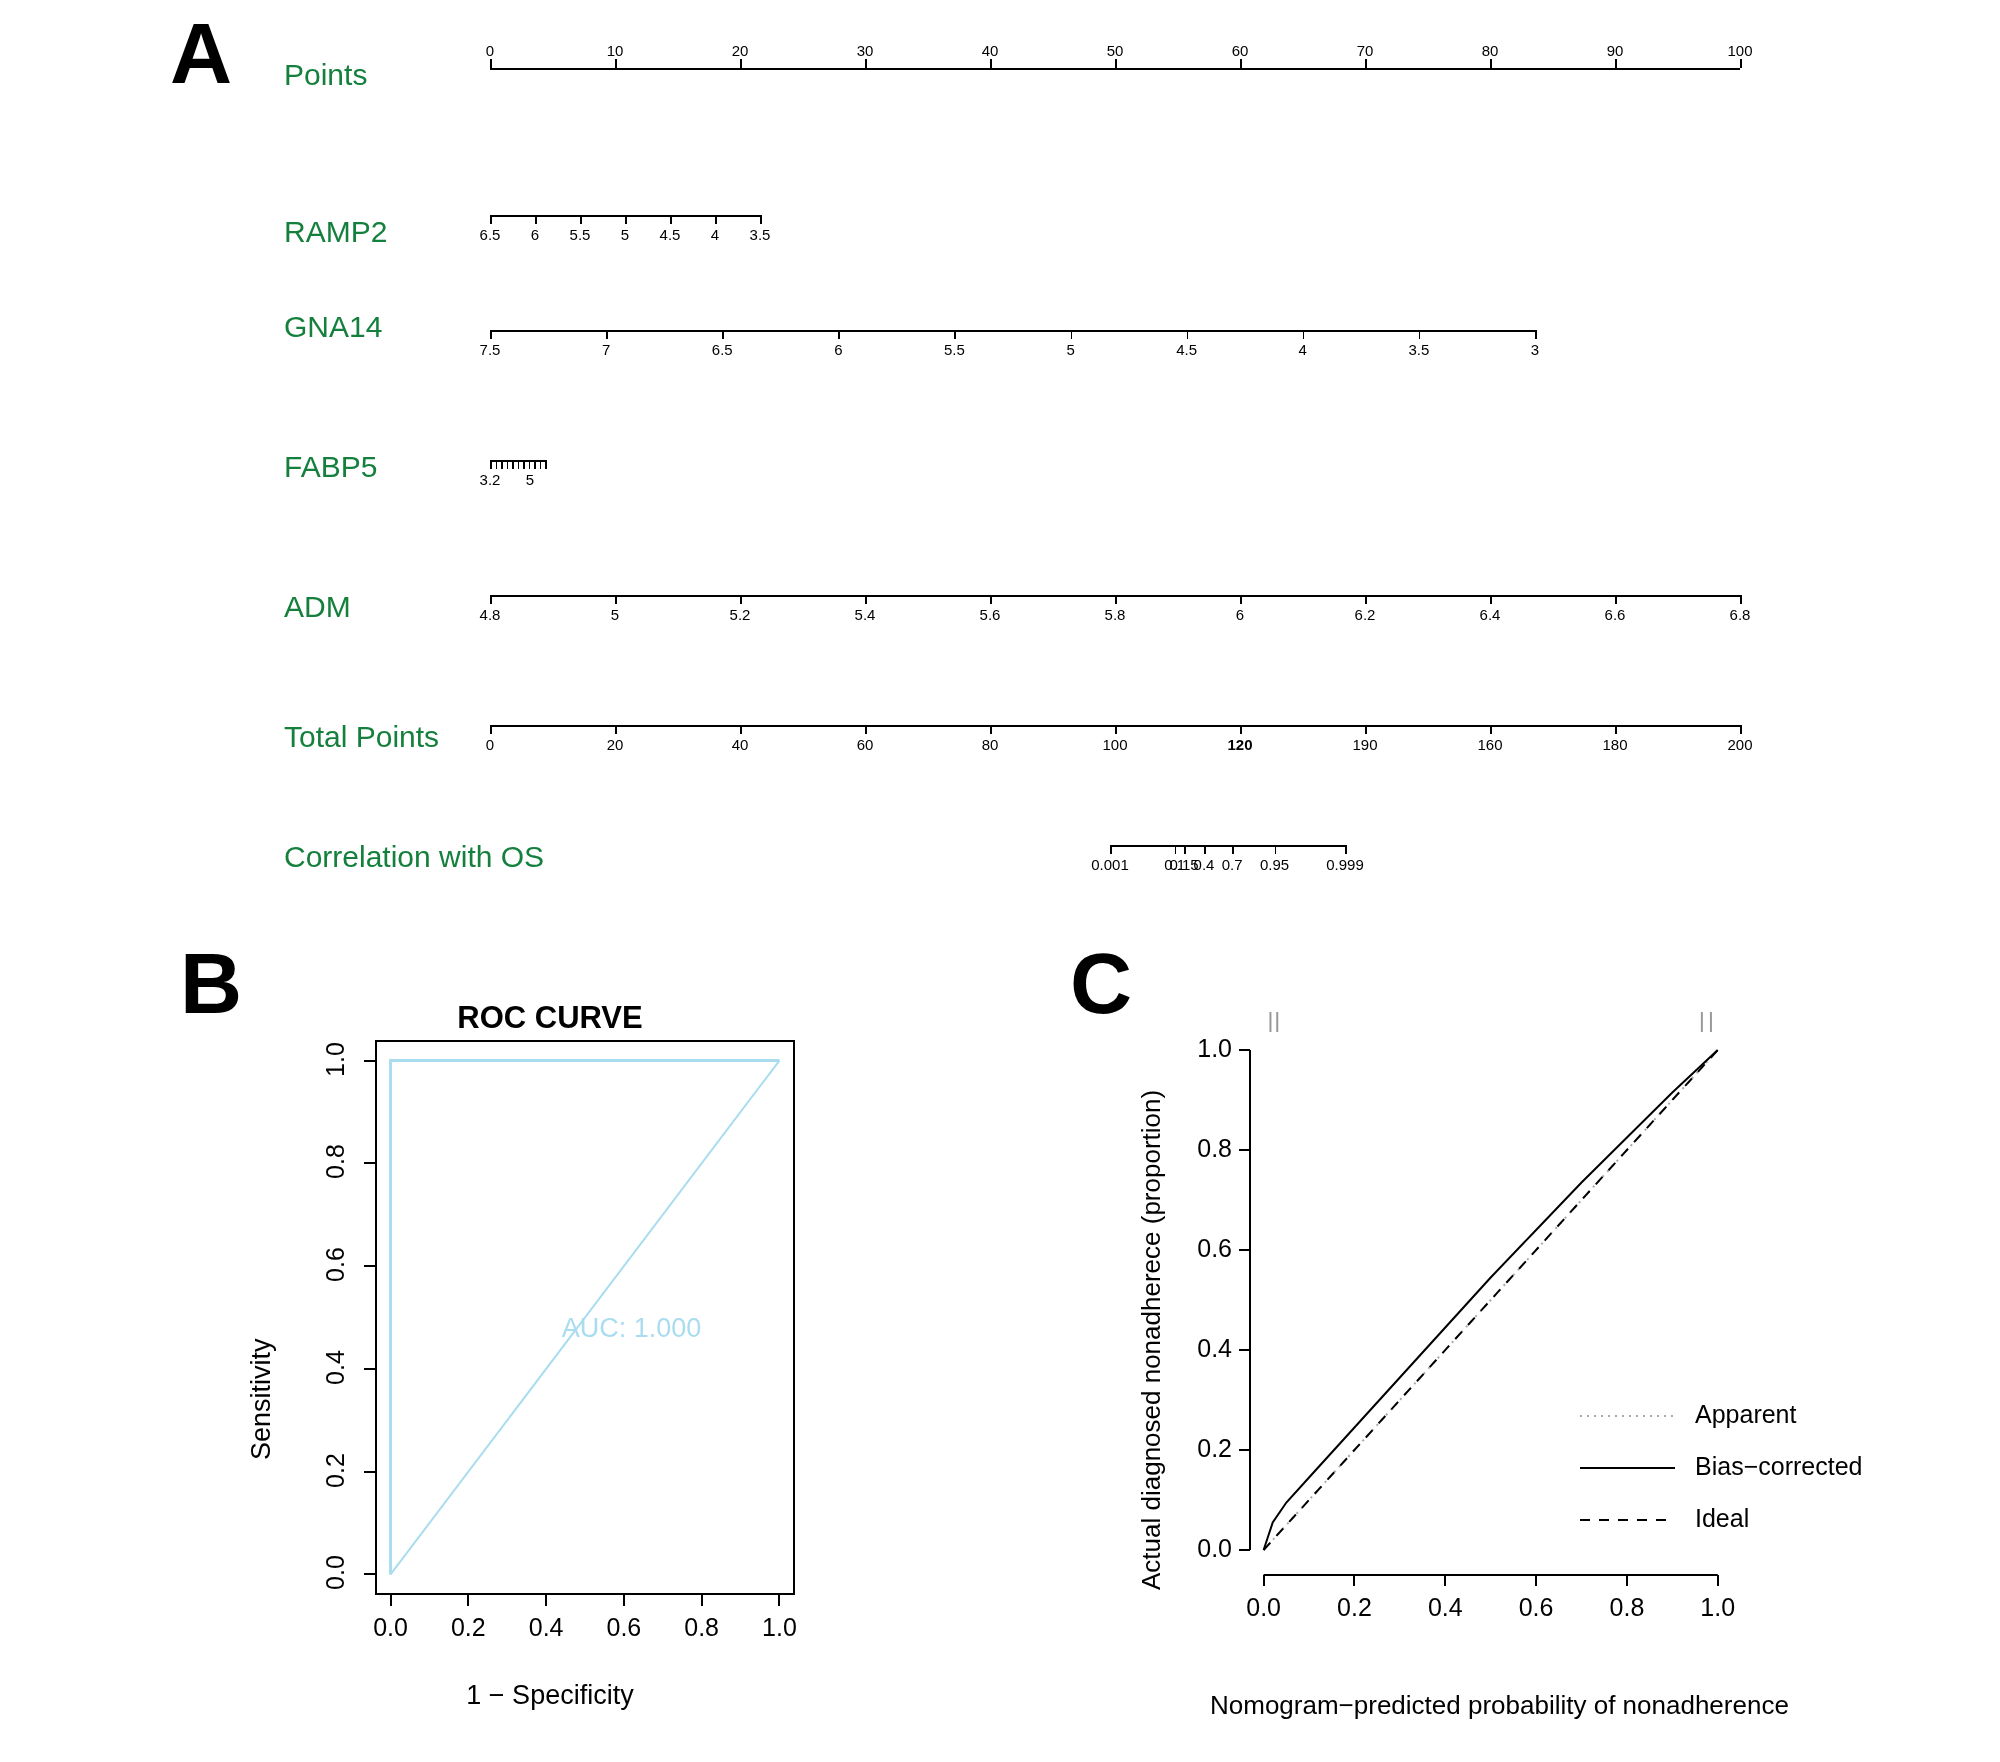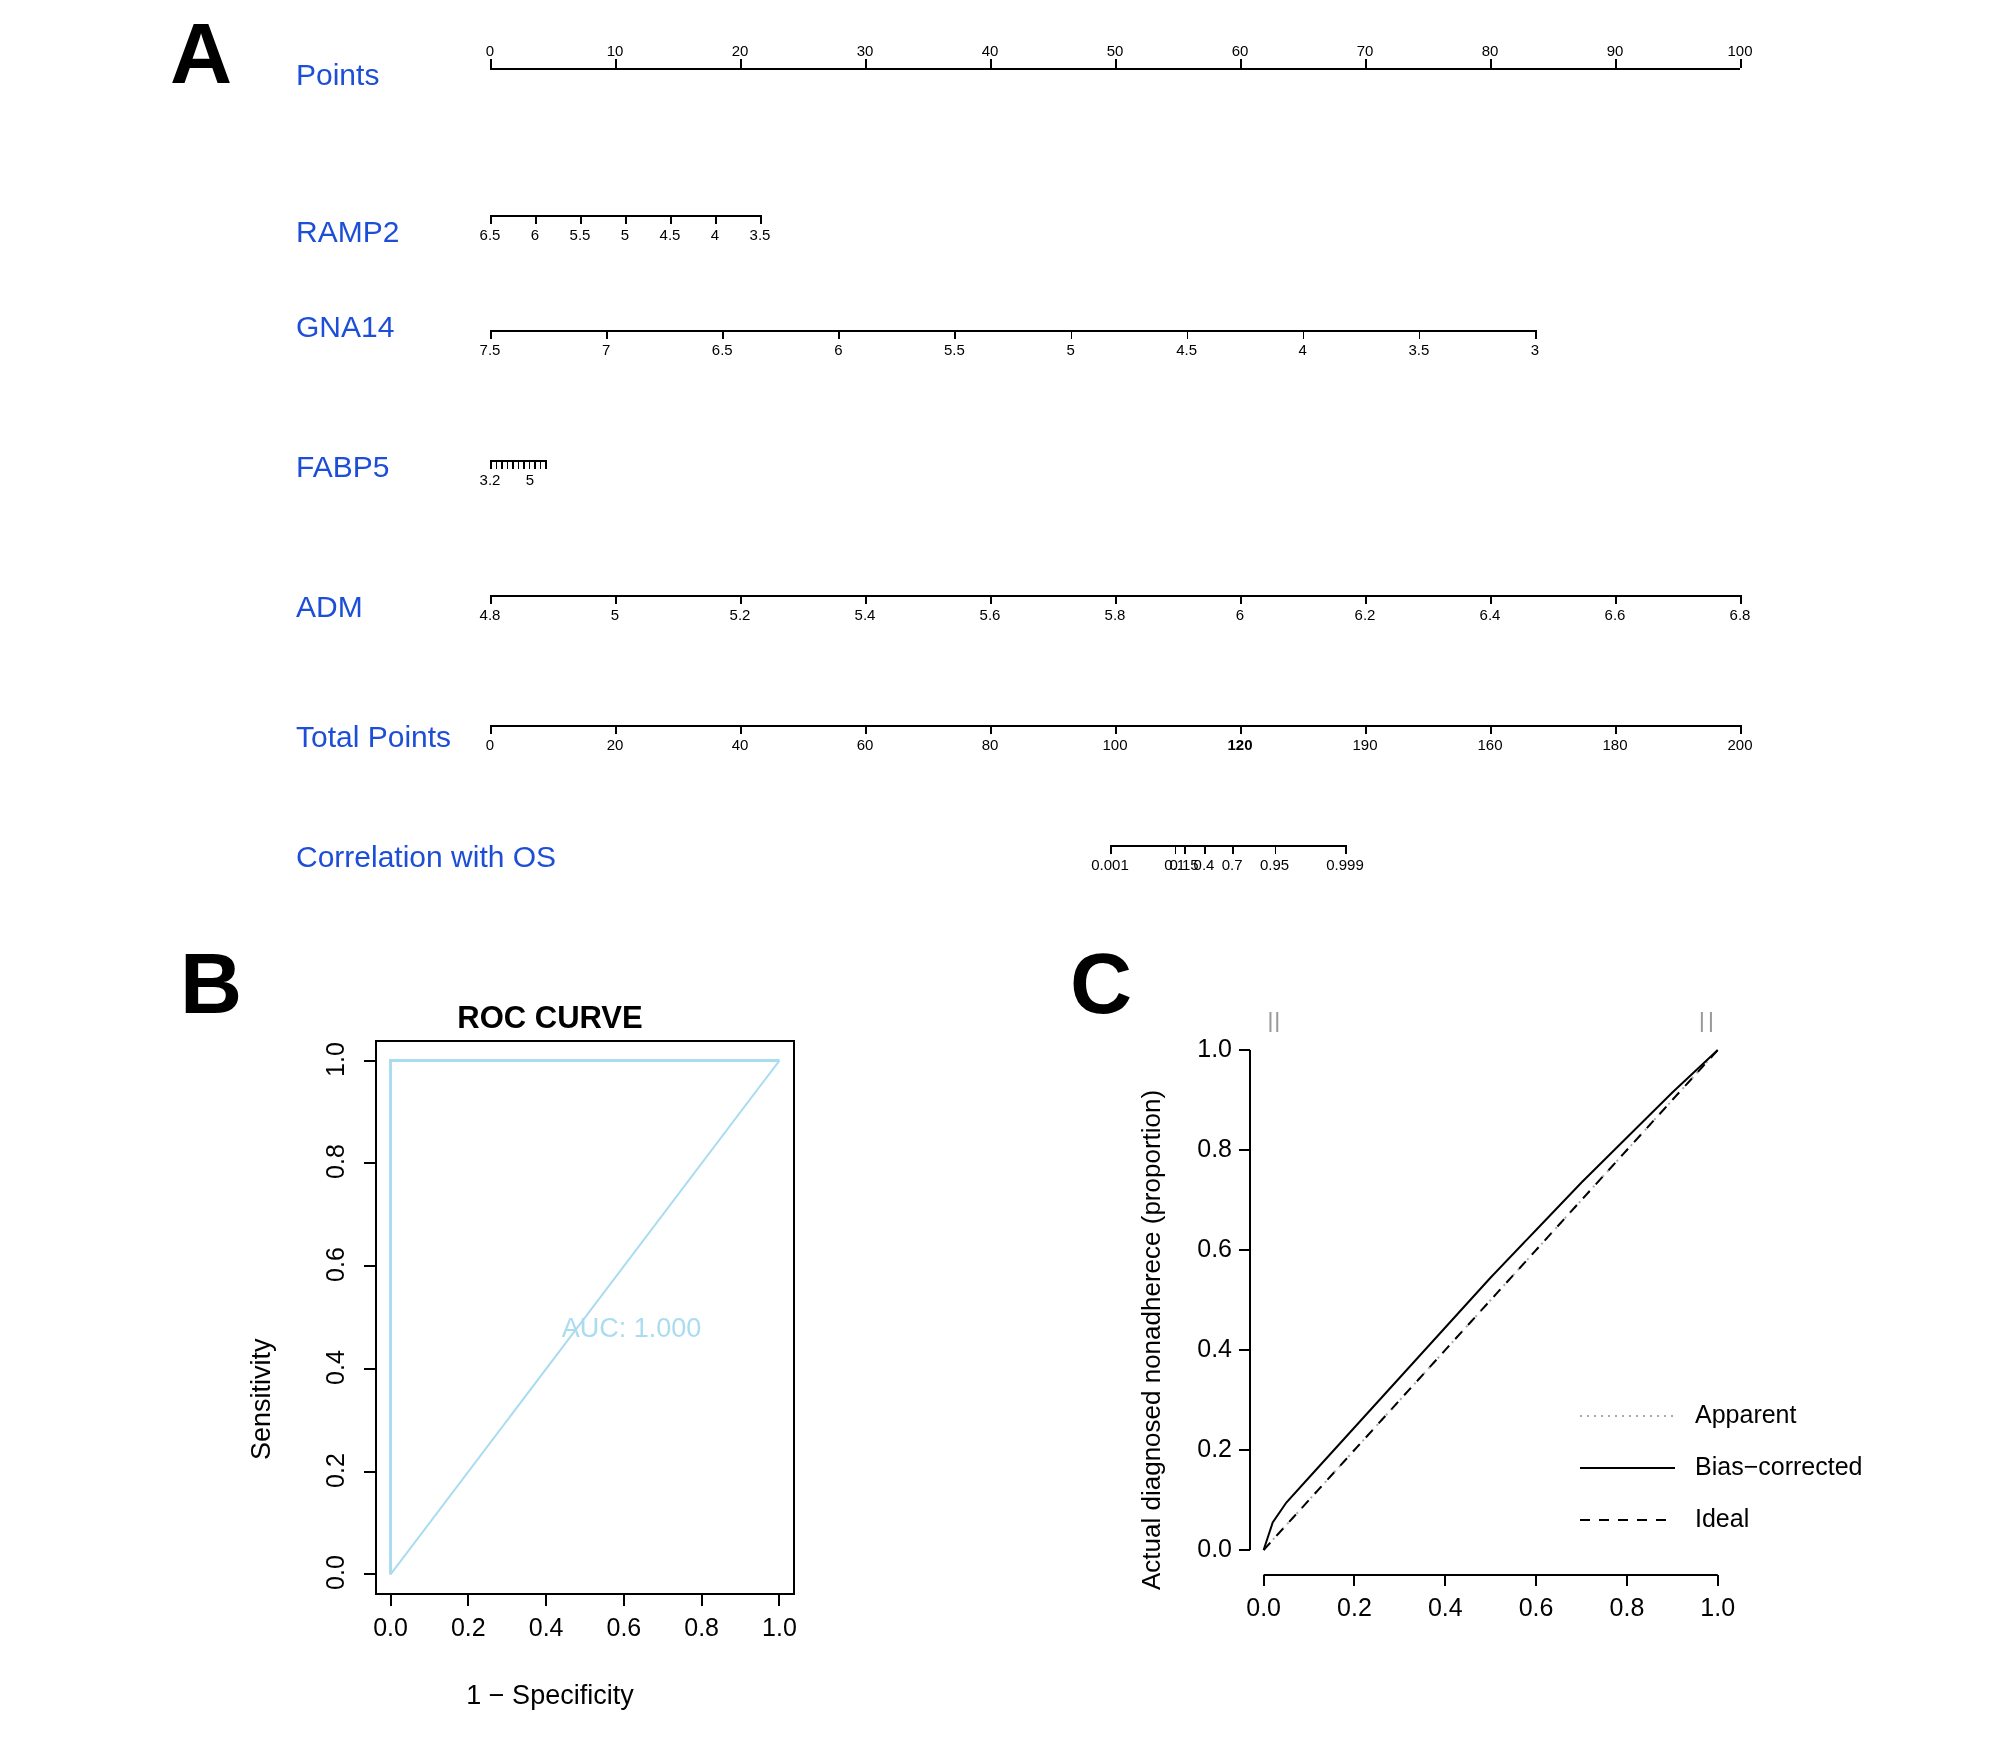--- a/index.html
+++ b/index.html
@@ -30,24 +30,24 @@
     top: 0;
     width: 2000px;
     height: 900px;
   }
   .nom-row {
     position: absolute;
     height: 60px;
   }
   .nom-label {
     position: absolute;
-    left: 296px;
+    left: 284px;
     font-size: 30px;
     white-space: nowrap;
-    color: #1d4ed8;
+    color: #15803d;
   }
   .axis {
     position: absolute;
     height: 30px;
   }
   .axis .axis-line {
     position: absolute;
     left: 0;
     top: 0;
     height: 2px;
@@ -355,20 +355,21 @@
       <div class="ax-tick" style="left: 164px; top: 109.556px; width: 11px; height: 2px;"></div>
       <div class="ax-ticklabel rot" style="left: 113px; top: 94.5556px; width: 45px; text-align: center;">1.0</div>
     </div>
 </div>
 
 <div id="panel-c">
   <div class="panel-letter" style="left:-20px; top:-10px;">C</div>
 
   <div class="axis-label vertical" style="left:46px; top:640px; font-size:26px;">Actual diagnosed nonadherece (proportion)</div>
 
+  <div class="axis-label" style="left:120px; top:740px; font-size:26px;">Nomogram−predicted probability of nonadherence</div>
 
   <div id="cal-plot">
       <svg width="880" height="790" style="position: absolute; left: 0px; top: 0px;">
         <polyline points="160,600 160,100.00000000000011" fill="none" stroke="#000" stroke-width="2"></polyline>
         <polyline points="173.62385321100916,625 627.7522935779816,625" fill="none" stroke="#000" stroke-width="2"></polyline>
         <polyline points="173.62385321100916,600 627.7522935779816,100.00000000000011" fill="none" stroke="#aaaaaa" stroke-width="2" stroke-dasharray="2,5"></polyline>
         <polyline points="173.62385321100916,600 182.70642201834863,572.5 196.3302752293578,552.5 219.03669724770643,527.5 264.44954128440367,477.5 309.8623853211009,427.5 355.27522935779814,377.5 400.6880733944954,327.5 446.10091743119267,280 491.5137614678899,232.5 536.9266055045871,187.50000000000006 582.3394495412845,142.5 627.7522935779816,100.00000000000011" fill="none" stroke="#000" stroke-width="2"></polyline>
         <polyline points="173.62385321100916,600 627.7522935779816,100.00000000000011" fill="none" stroke="#000" stroke-width="2" stroke-dasharray="10,9"></polyline>
         <line x1="180.43577981651376" x2="180.43577981651376" y1="62" y2="82" stroke="#999" stroke-width="2"></line>
         <line x1="187.24770642201835" x2="187.24770642201835" y1="62" y2="82" stroke="#999" stroke-width="2"></line>

